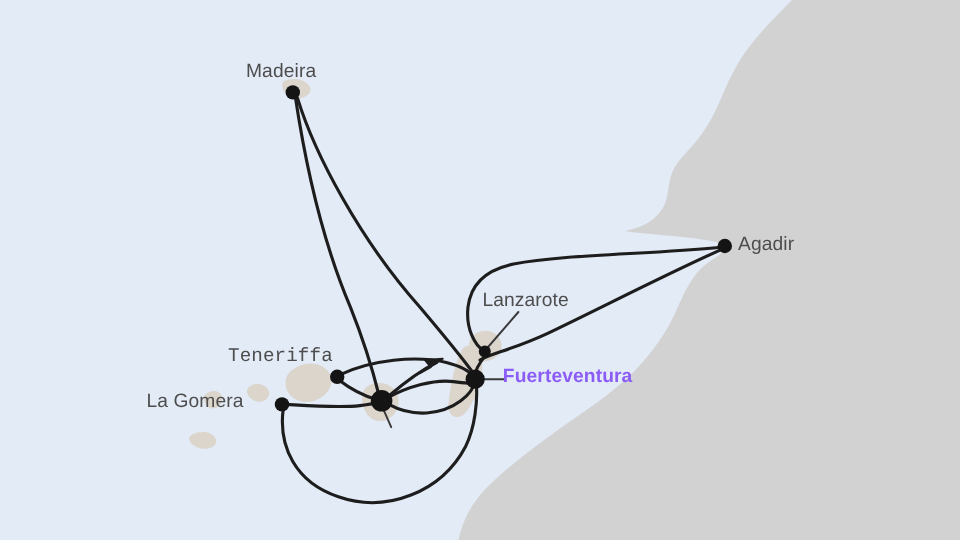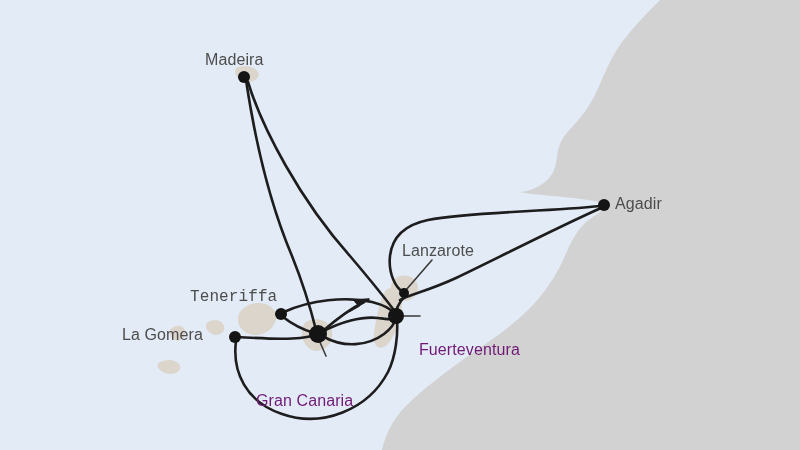--- a/index.html
+++ b/index.html
@@ -28,23 +28,22 @@
     position: absolute;
     white-space: nowrap;
     color: #4d4d4d;
     font-size: 16px;
     font-weight: 400;
     letter-spacing: 0.1px;
     line-height: 1;
     font-family: "Liberation Sans", sans-serif;
   }
   .port-label.bold {
-    color: #701a75;
-    font-weight: 400;
-    margin-top: 36px;
+    color: #8b5cf6;
+    font-weight: 700;
   }
 </style>
 </head>
 <body>
 
 <div id="map-root">
 
   <svg id="map-svg" viewBox="0 0 800 450" xmlns="http://www.w3.org/2000/svg">
 
     <rect x="0" y="0" width="800" height="450" fill="#e3ebf7"></rect>
@@ -128,15 +127,14 @@
   <div class="port-label" style="left:615px; top:196px;">Agadir</div>
 
   <div class="port-label" style="left:402px; top:243px;">Lanzarote</div>
 
   <div class="port-label bold" style="left:419px; top:306px;">Fuerteventura</div>
 
   <div class="port-label" style="left:190px; top:289px;font-family:Liberation Mono, monospace;">Teneriffa</div>
 
   <div class="port-label" style="left:122px; top:327px;text-align:center;">La Gomera</div>
 
-  <div class="port-label bold" style="left:256px; top:357px;">Gran Canaria</div>
 
 </div>
 
 </body></html>

